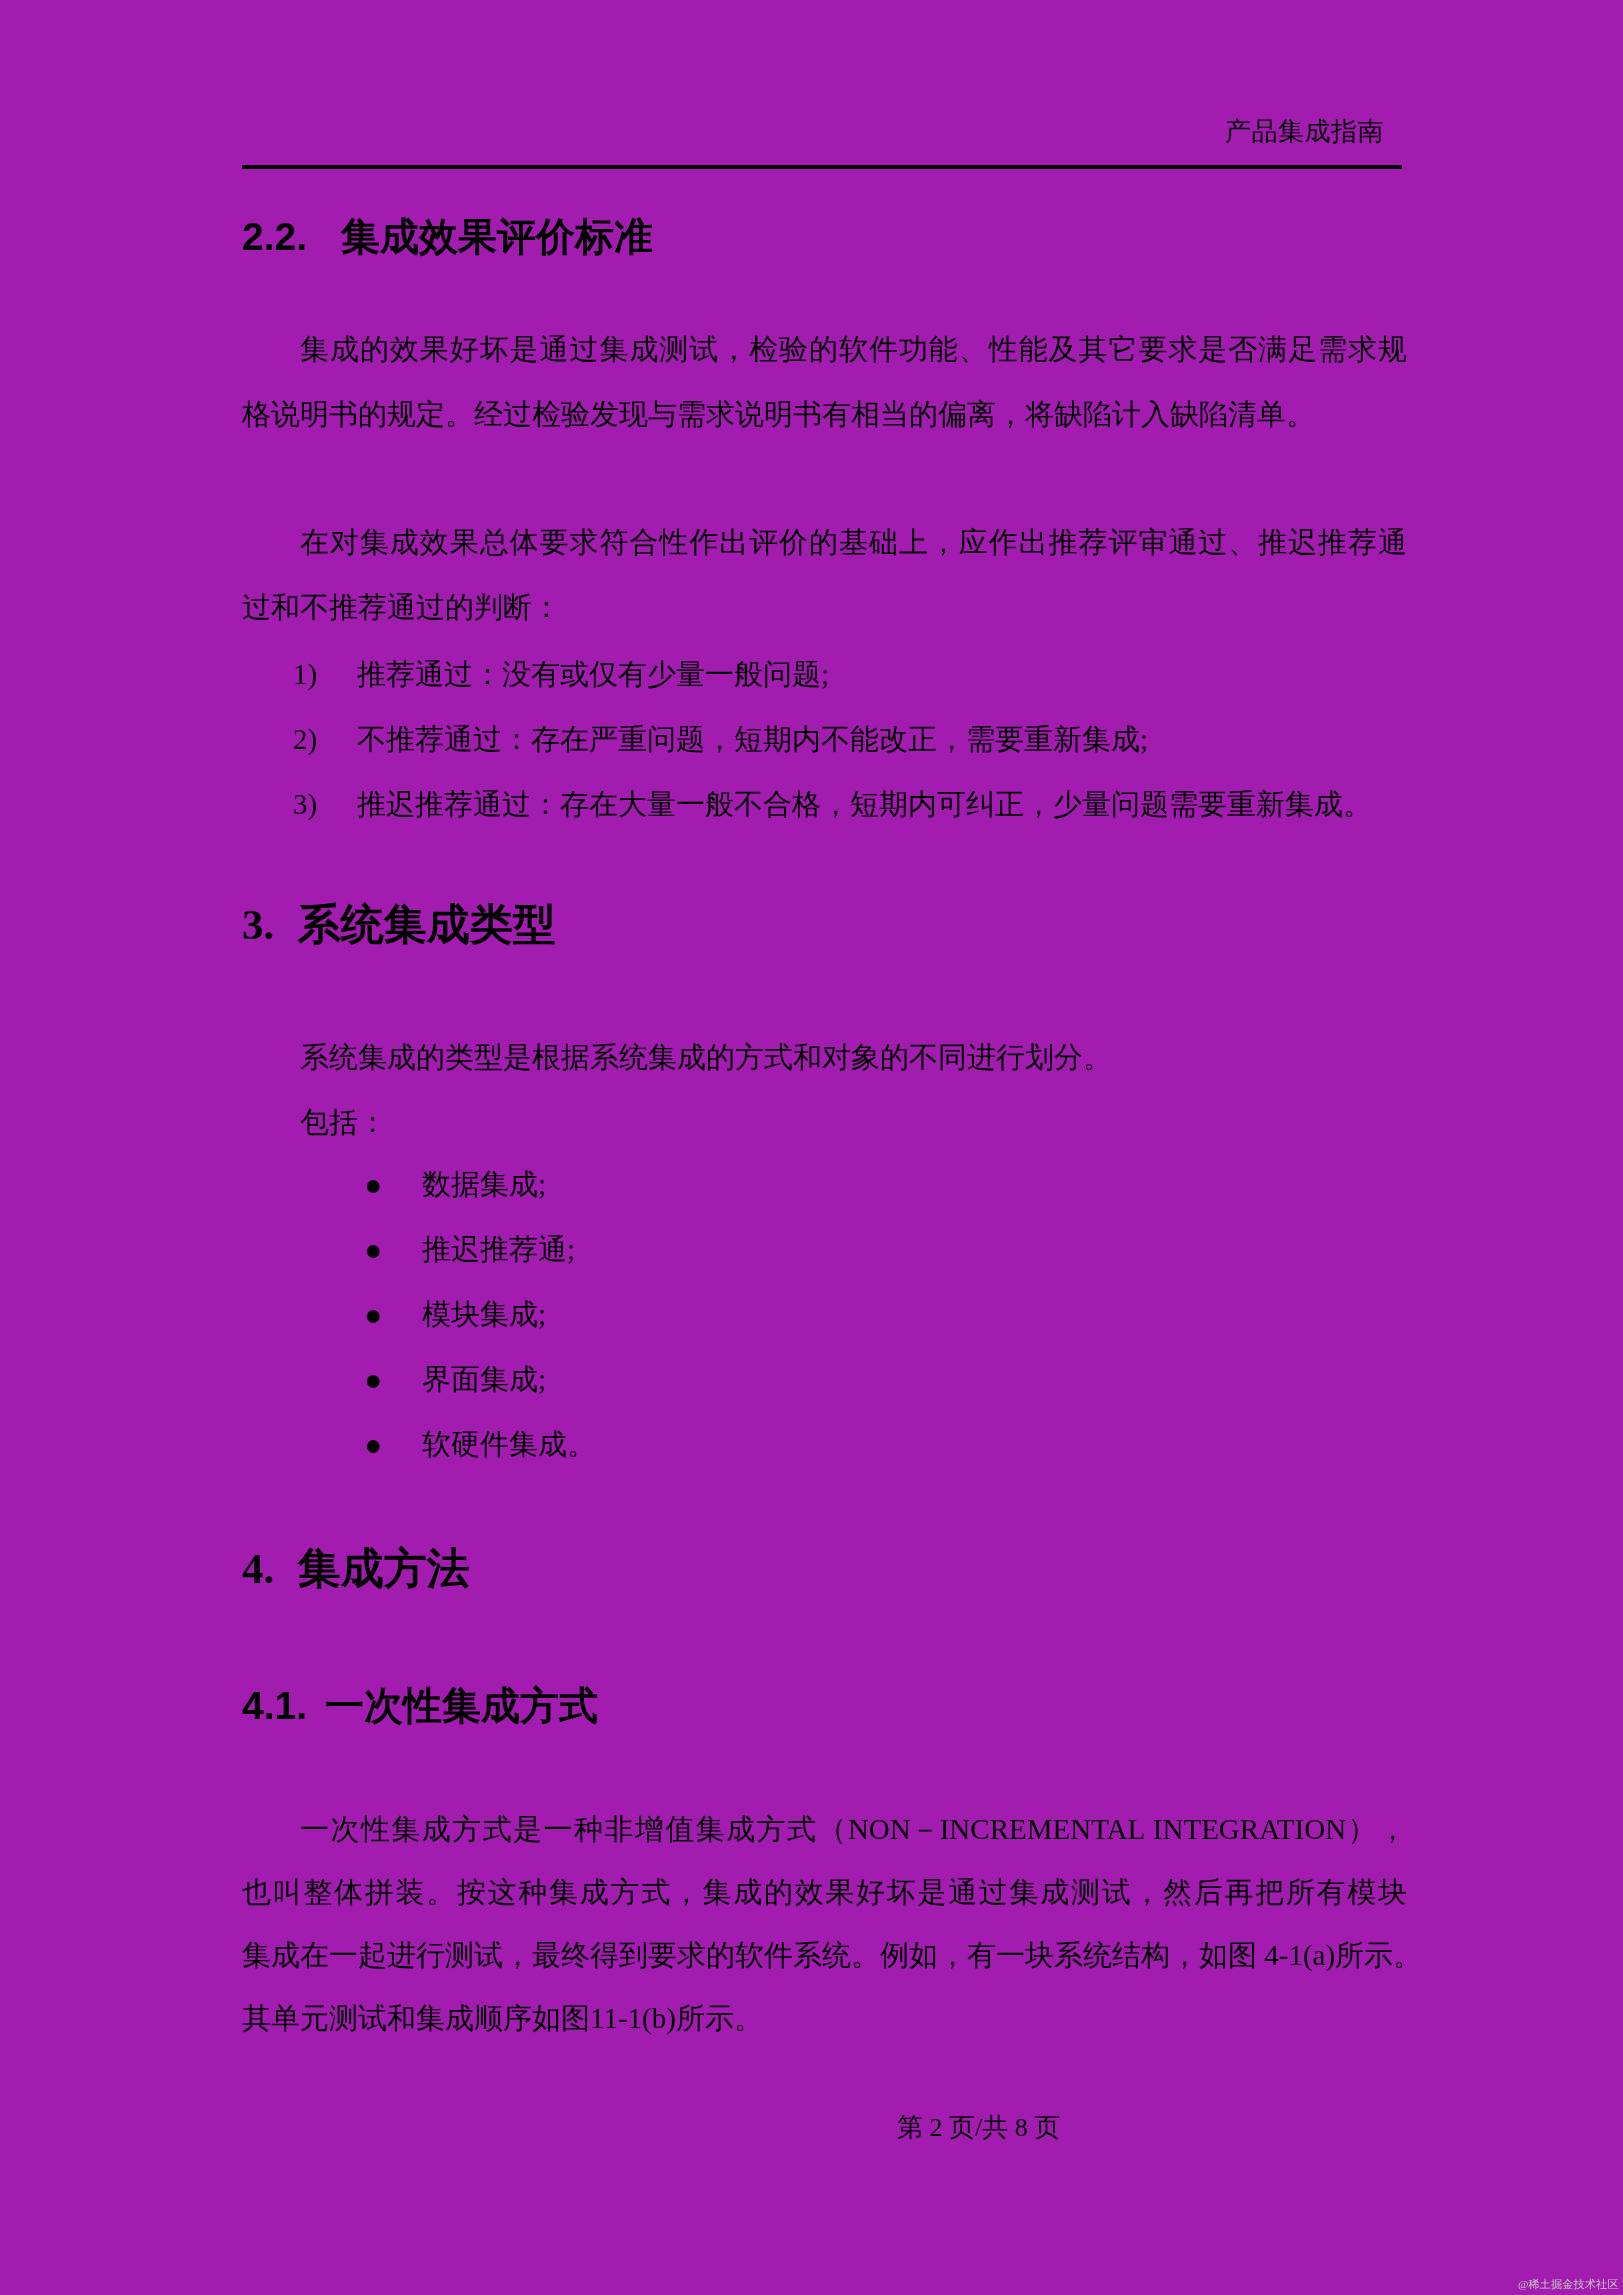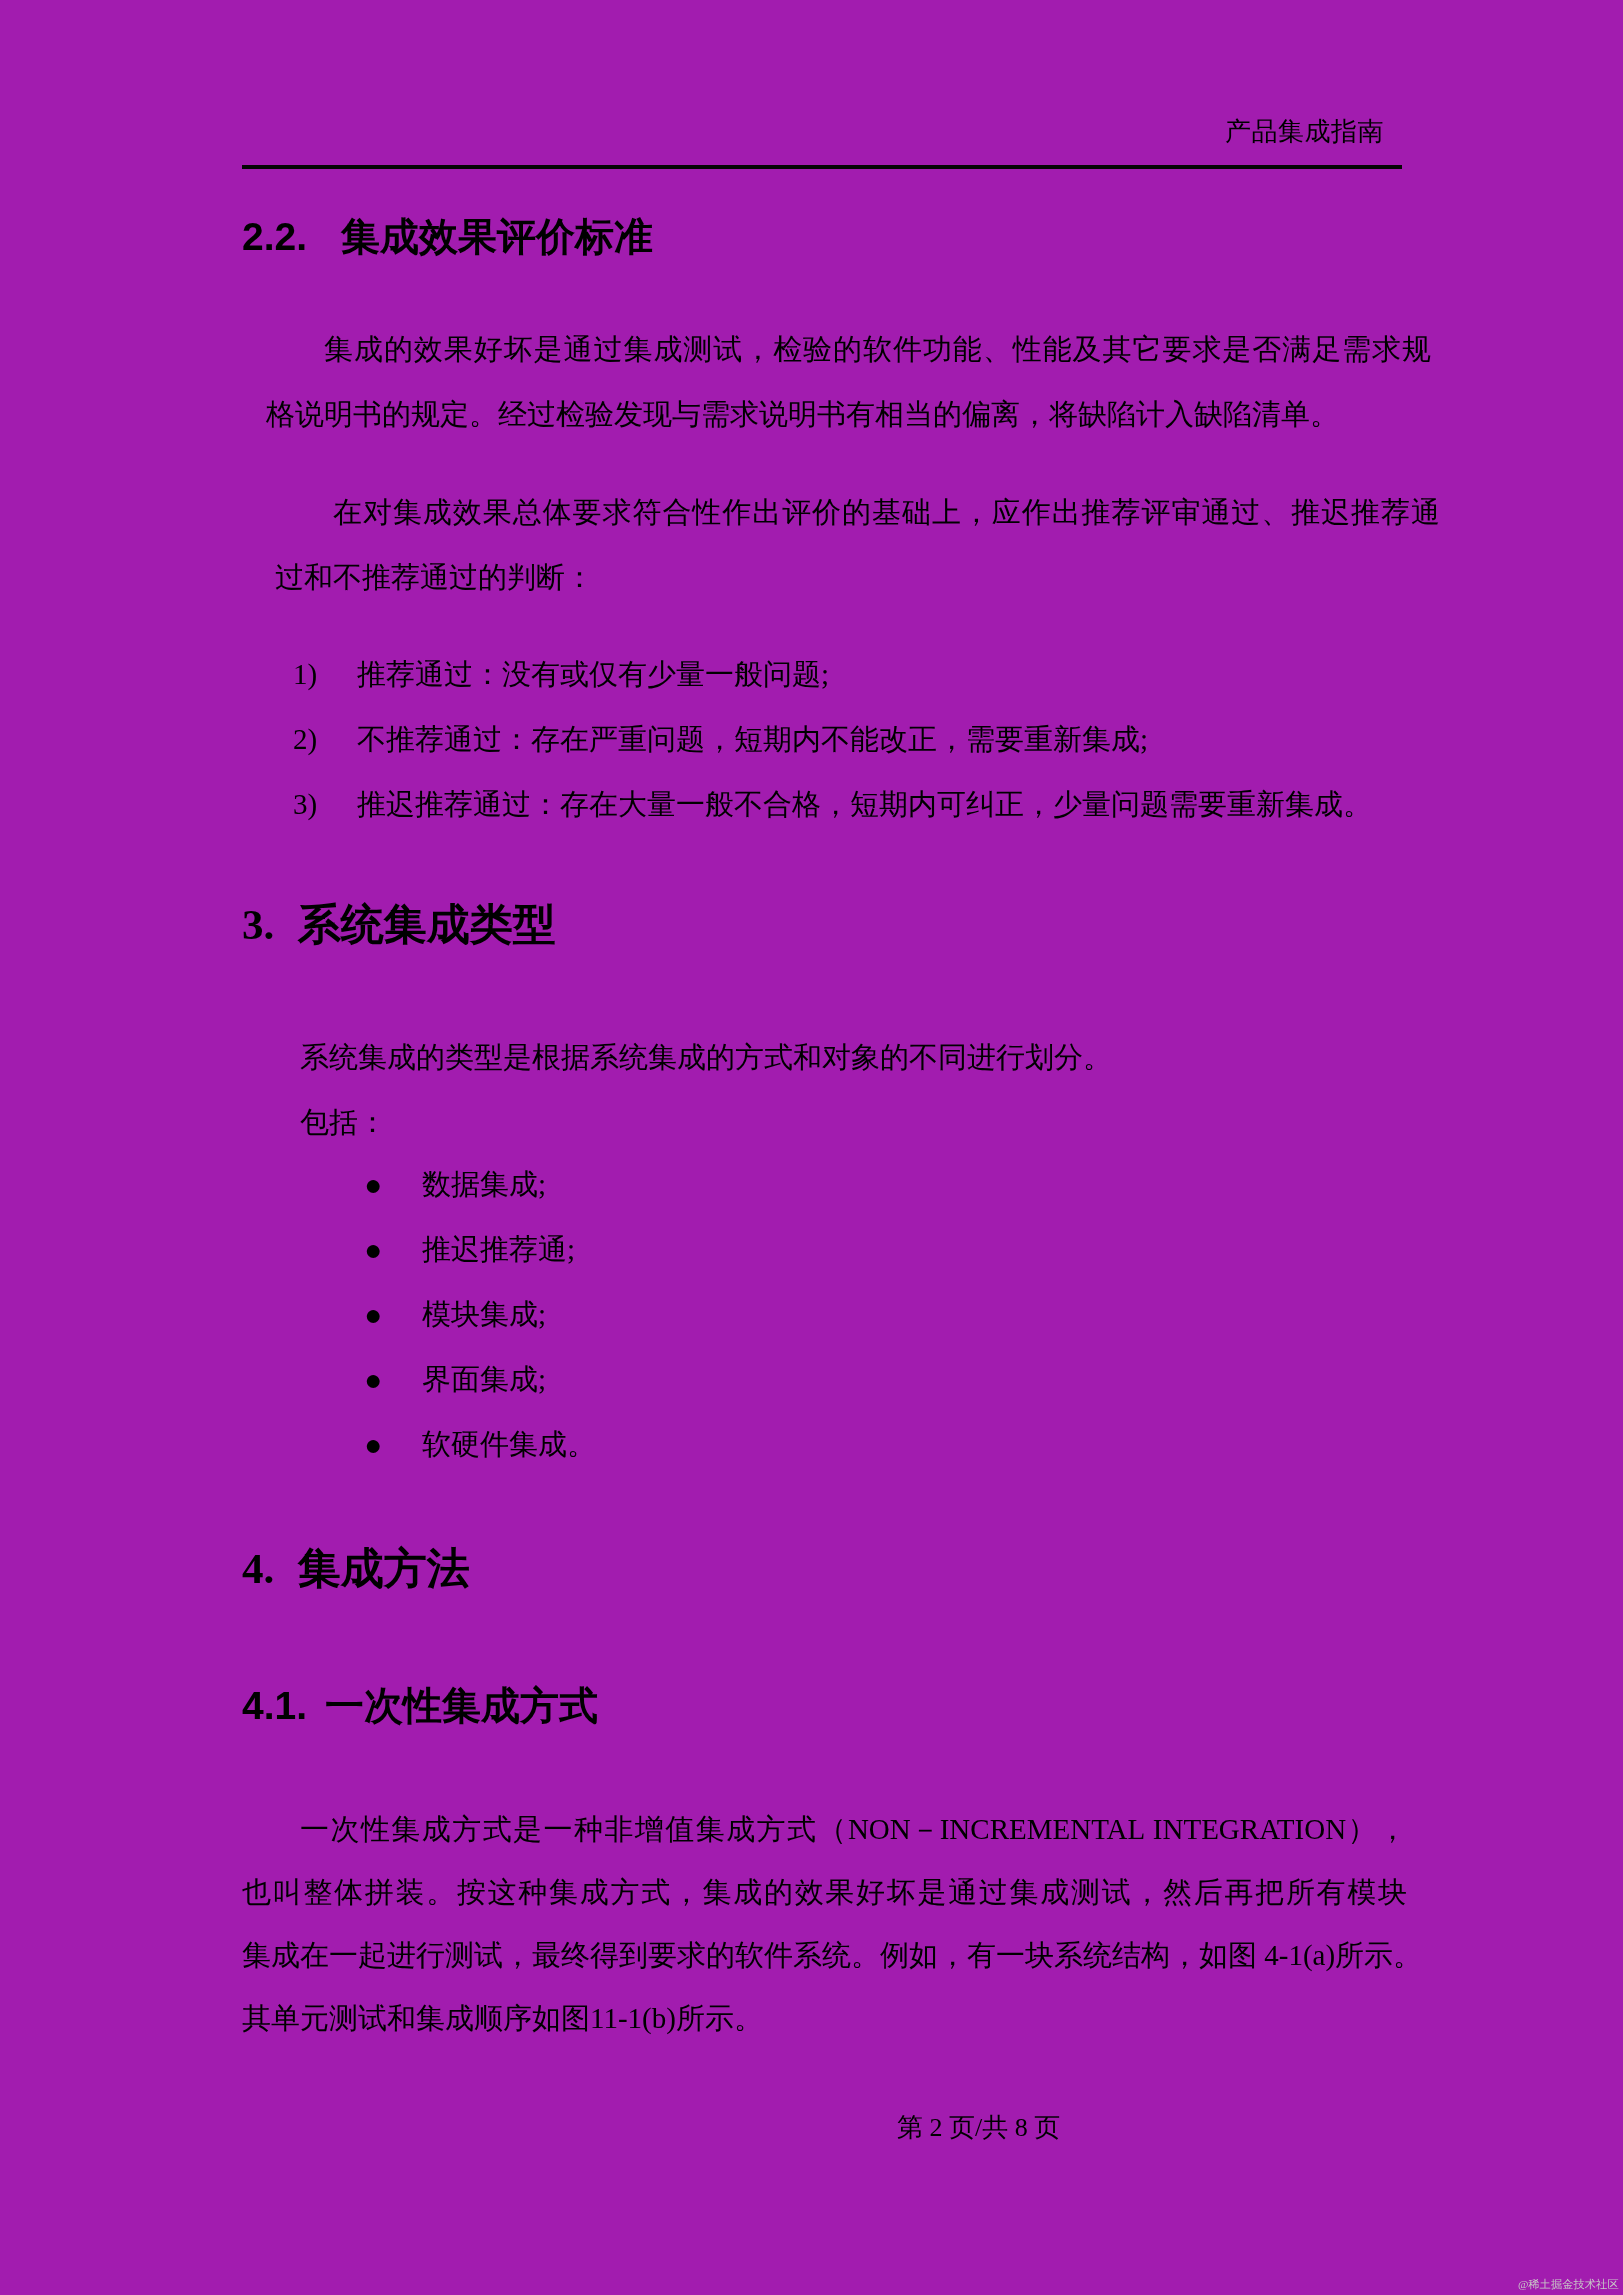--- a/index.html
+++ b/index.html
@@ -76,22 +76,22 @@
   }
   .para .line {
     text-align: justify;
     text-align-last: justify;
     white-space: nowrap;
   }
   .para .line:last-child {
     text-align-last: left;
   }
   .para .fl { text-indent: 58px; }
-  .pos-p1 { top: 317px; margin-left: 24px; }
-  .pos-p2 { top: 480px; margin-left: 33px; }
+  .pos-p1 { top: 317px; }
+  .pos-p2 { top: 510px; }
   .pos-p3 { top: 1025px; }
   .pos-p4 { top: 1090px; }
   .pos-p5 { top: 1798px; line-height: 63px; }
 
   
   .olist {
     position: absolute;
     left: 293px;
     top: 642px;
     font-size: 29px;

